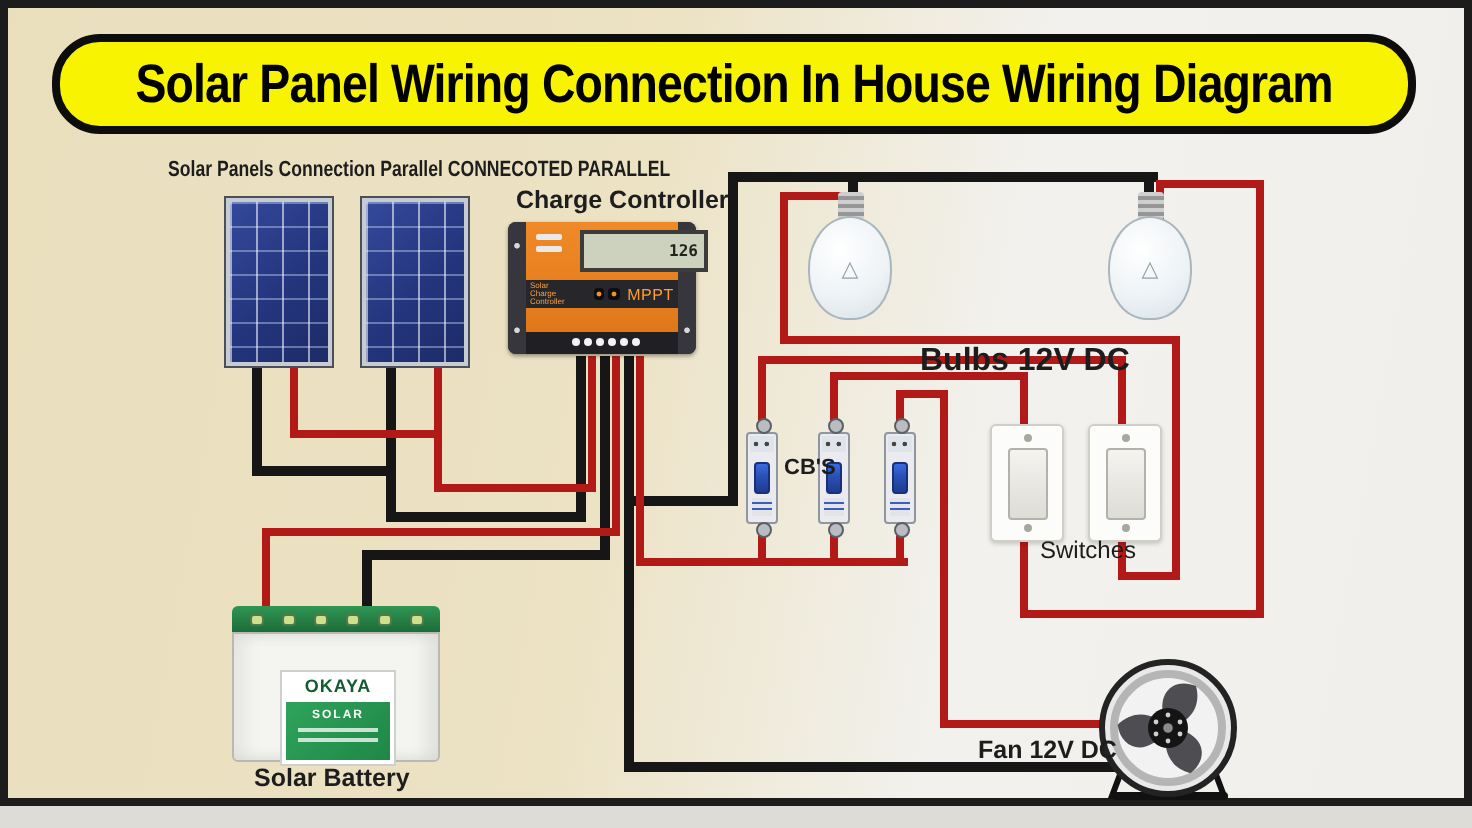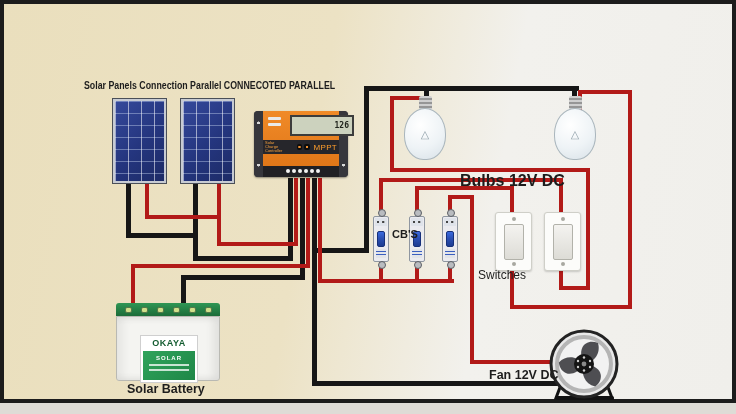--- a/index.html
+++ b/index.html
@@ -103,20 +103,23 @@
   
   .fan{position:absolute;left:546px;top:326px;z-index:3;}
 </style>
 </head>
 <body>
 
 <div id="stage">
   <div class="frame"></div>
   <div class="frame-bottom"></div>
 
+  <div class="banner">
+    <span>Solar Panel Wiring Connection In House Wiring Diagram</span>
+  </div>
 
   <div id="wire-layer">
       <div class="wire" style="left: 126px; top: 183px; width: 5px; height: 55px; background: rgb(22, 22, 22);"></div>
       <div class="wire" style="left: 193px; top: 183px; width: 5px; height: 55px; background: rgb(22, 22, 22);"></div>
       <div class="wire" style="left: 126px; top: 233px; width: 72px; height: 5px; background: rgb(22, 22, 22);"></div>
       <div class="wire" style="left: 193px; top: 233px; width: 5px; height: 28px; background: rgb(22, 22, 22);"></div>
       <div class="wire" style="left: 193px; top: 256px; width: 100px; height: 5px; background: rgb(22, 22, 22);"></div>
       <div class="wire" style="left: 288px; top: 178px; width: 5px; height: 83px; background: rgb(22, 22, 22);"></div>
       <div class="wire" style="left: 181px; top: 275px; width: 5px; height: 32px; background: rgb(22, 22, 22);"></div>
       <div class="wire" style="left: 181px; top: 275px; width: 124px; height: 5px; background: rgb(22, 22, 22);"></div>
@@ -158,23 +161,24 @@
       <div class="wire" style="left: 578px; top: 90px; width: 4px; height: 22px; background: rgb(178, 26, 24);"></div>
       <div class="wire" style="left: 559px; top: 266px; width: 4px; height: 24px; background: rgb(178, 26, 24);"></div>
       <div class="wire" style="left: 559px; top: 286px; width: 31px; height: 4px; background: rgb(178, 26, 24);"></div>
       <div class="wire" style="left: 586px; top: 168px; width: 4px; height: 122px; background: rgb(178, 26, 24);"></div>
       <div class="wire" style="left: 390px; top: 168px; width: 200px; height: 4px; background: rgb(178, 26, 24);"></div>
       <div class="wire" style="left: 390px; top: 96px; width: 4px; height: 76px; background: rgb(178, 26, 24);"></div>
       <div class="wire" style="left: 390px; top: 96px; width: 40px; height: 4px; background: rgb(178, 26, 24);"></div>
     </div>
 
   <span class="lbl" style="left:84px;top:79px;font-size:11px;transform:scaleX(.8);transform-origin:left center;">Solar Panels Connection Parallel CONNECOTED PARALLEL</span>
+  <span class="lbl" style="left:258px;top:93px;font-size:12.5px;">Charge Controller</span>
   <span class="lbl" style="left:460px;top:140px;font-size:16px;margin-top:32px;">Bulbs 12V DC</span>
   <span class="lbl" style="left:392px;top:228px;font-size:11px;font-weight:bold;">CB'S</span>
-  <span class="lbl" style="left:478px;top:268px;font-size:12px;font-weight:400;">Switches</span>
+  <span class="lbl" style="left:520px;top:268px;font-size:12px;font-weight:400;">Switches</span>
   <span class="lbl" style="left:127px;top:382px;font-size:12.5px;">Solar Battery</span>
   <span class="lbl" style="left:489px;top:368px;font-size:12.5px;">Fan 12V DC</span>
 
   <div class="panel" style="left:113px;top:99px;"></div>
   <div class="panel" style="left:181px;top:99px;"></div>
 
   <div class="controller">
     <div class="ctrl-rail left"></div>
     <div class="ctrl-rail right"></div>
     <div class="ctrl-face">

